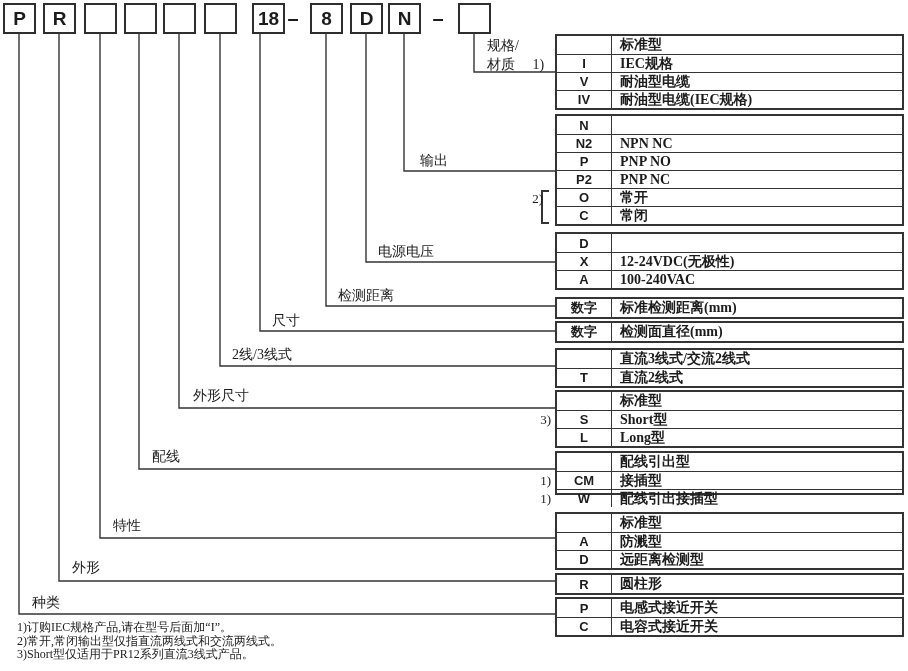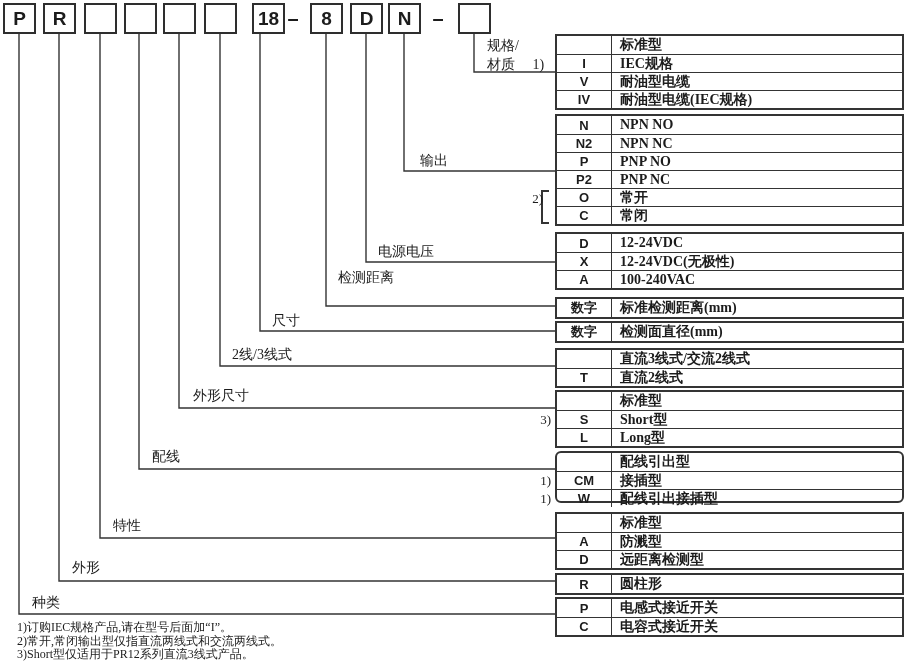--- a/index.html
+++ b/index.html
@@ -74,21 +74,20 @@
         </div>
         <div class="crow">
           <div class="code">IV</div>
           <div class="desc">耐油型电缆(IEC规格)</div>
         </div>
       </div>
       <div class="glabel" style="left: 420px; top: 151px;">输出</div>
       <div class="ctable" style="top: 114px; height: 112px;">
         <div class="crow">
           <div class="code">N</div>
-          <div class="desc">NPN NO</div>
         </div>
         <div class="crow">
           <div class="code">N2</div>
           <div class="desc">NPN NC</div>
         </div>
         <div class="crow">
           <div class="code">P</div>
           <div class="desc">PNP NO</div>
         </div>
         <div class="crow">
@@ -103,32 +102,31 @@
           <div class="code">C</div>
           <div class="desc">常闭</div>
         </div>
       </div>
       <div class="bracket" style="left: 541px; top: 190px; height: 34px;"></div>
       <div class="note" style="left: 513px; top: 191px;">2)</div>
       <div class="glabel" style="left: 378px; top: 242px;">电源电压</div>
       <div class="ctable" style="top: 232px; height: 58px;">
         <div class="crow">
           <div class="code">D</div>
-          <div class="desc">12-24VDC</div>
         </div>
         <div class="crow">
           <div class="code">X</div>
           <div class="desc">12-24VDC(无极性)</div>
         </div>
         <div class="crow">
           <div class="code">A</div>
           <div class="desc">100-240VAC</div>
         </div>
       </div>
-      <div class="glabel" style="left: 338px; top: 268px;">检测距离</div>
+      <div class="glabel" style="left: 338px; top: 286px;">检测距离</div>
       <div class="ctable" style="top: 297px; height: 22px;">
         <div class="crow">
           <div class="code">数字</div>
           <div class="desc">标准检测距离(mm)</div>
         </div>
       </div>
       <div class="glabel" style="left: 272px; top: 311px; text-align: right;">尺寸</div>
       <div class="ctable" style="top: 321px; height: 22px;">
         <div class="crow">
           <div class="code">数字</div>
@@ -156,21 +154,21 @@
           <div class="code">S</div>
           <div class="desc">Short型</div>
         </div>
         <div class="crow">
           <div class="code">L</div>
           <div class="desc">Long型</div>
         </div>
       </div>
       <div class="note" style="left: 521px; top: 412px;">3)</div>
       <div class="glabel" style="left: 152px; top: 447px;">配线</div>
-      <div class="ctable" style="top: 451px; height: 52px; border-radius: 6px;">
+      <div class="ctable" style="top: 451px; height: 44px;">
         <div class="crow">
           <div class="code"></div>
           <div class="desc">配线引出型</div>
         </div>
         <div class="crow">
           <div class="code">CM</div>
           <div class="desc">接插型</div>
         </div>
         <div class="crow">
           <div class="code">W</div>

